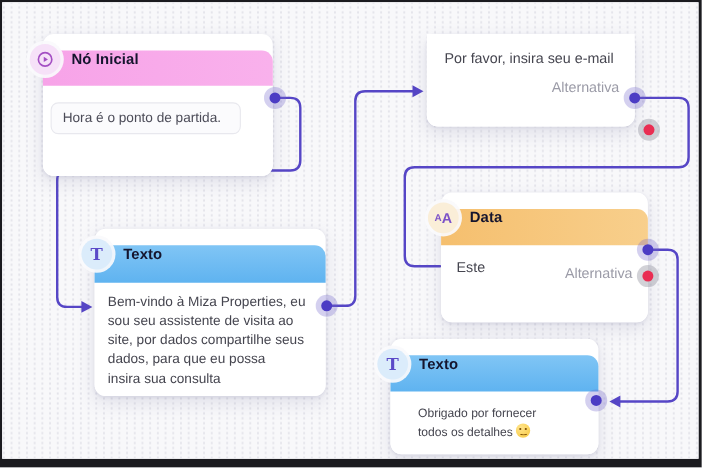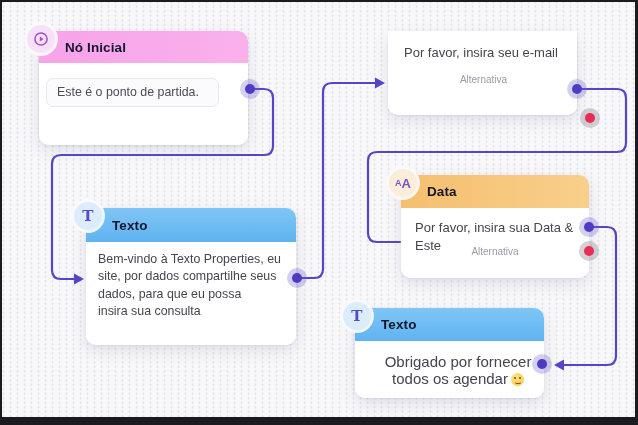--- a/index.html
+++ b/index.html
@@ -13,22 +13,22 @@
     background-color:#f8f8fa;
     background-image: radial-gradient(circle, #e4e4ea 0.9px, transparent 1.15px);
     background-size:7px 4.5px;
   }
   svg.wires { position:absolute; left:0; top:0; width:638px; height:425px; }
   svg.wires path.wire { fill:none; stroke:#5646c6; stroke-width:2.2; stroke-linecap:round; }
   svg.wires path.head { fill:#5646c6; stroke:none; }
 
   .node { position:absolute; border-radius:10px; background:#fff;
           box-shadow:0 6px 16px rgba(108,108,150,.16), 0 1px 3px rgba(108,108,150,.12); }
-  .hdr { position:relative; border-radius:10px 10px 0 0; display:flex; align-items:center;
-         padding-left:26px; font-size:13.5px; font-weight:700; color:#15152e; letter-spacing:.1px; }
+  .hdr { position:relative; border-radius:10px 10px 0 0; display:flex; align-items:flex-start;
+         padding-left:26px; font-size:13.5px; font-weight:700; color:#15152e; letter-spacing:.1px;margin-top:15px; }
   .bdy { background:#fff; border-radius:0 0 10px 10px; box-sizing:border-box;
          font-size:12.4px; color:#45454f; line-height:17.4px; }
   .bdy .ln { white-space:nowrap; }
   .hdr-pink   { background:linear-gradient(90deg,#f7a3e8,#f9b1ec); }
   .hdr-orange { background:linear-gradient(90deg,#f5bf6e,#f8cf8c); }
   .hdr-blue   { background:linear-gradient(180deg,#80c5f5,#5fb3f0); }
 
   .badge { position:absolute; left:-12px; top:-6px; width:28px; height:28px; border-radius:50%;
            display:flex; align-items:center; justify-content:center;
            box-shadow:0 0 0 3px rgba(250,250,252,.92); }
@@ -36,21 +36,21 @@
   .badge-cream{ background:#faeed8; }
   .badge-blue { background:#dbecfb; }
   .glyph-t { font-family:"DejaVu Serif", serif; font-size:15px; color:#5a49c8; }
   .glyph-aa { color:#7c52c8; font-weight:700; line-height:1; }
   .glyph-aa .a1 { font-size:9px; } .glyph-aa .a2 { font-size:13px; }
 
   .start-input { margin:15px 0 0 7px; width:173px; height:29px; box-sizing:border-box;
                  border:1px solid #e8e8ee; background:#fbfbfd; border-radius:7px;
                  display:flex; align-items:center; padding:0 10px;
                  font-size:12.4px; color:#4c4c58; white-space:nowrap; }
-  .alt-row { display:flex; justify-content:center; font-size:10px; color:#9b9ba7; }
+  .alt-row { display:flex; justify-content:flex-end; font-size:13px; color:#9b9ba7; }
 
   .port { position:absolute; width:20px; height:20px; border-radius:50%; }
   .port::after { content:""; position:absolute; left:5px; top:5px; width:10px; height:10px; border-radius:50%; }
   .port-out { background:rgba(111,101,201,.30); } .port-out::after { background:#4c3cc4; }
   .port-alt { background:rgba(148,148,160,.42); } .port-alt::after { background:#e92d52; }
 
   .smiley { position:relative; display:inline-block; width:13px; height:13px; border-radius:50%;
             background:radial-gradient(circle at 35% 30%, #ffe38a, #f7c83d); vertical-align:-2px; margin-left:3px; }
   .smiley::before { content:""; position:absolute; left:3px; top:4px; width:2px; height:2px;
                     border-radius:50%; background:#7a4b00; box-shadow:5px 0 0 #7a4b00; }
@@ -86,21 +86,21 @@
         <span class="badge badge-pink">
           <svg width="16" height="16" viewBox="0 0 16 16">
             <circle cx="8" cy="8" r="6.1" fill="none" stroke="#a44fc3" stroke-width="1.5"></circle>
             <path d="M6.8 5.6 L10.6 8 L6.8 10.4 Z" fill="#a44fc3"></path>
           </svg>
         </span>
         <span>Nó Inicial</span>
       </div>
       <div class="bdy" style="height:67px;">
         <div class="start-input">
-          <span class="ln">Este é o ponto de partida.</span>
+          <span class="ln">Hora é o ponto de partida.</span>
         </div>
       </div>
     </div>
 
     <div class="node" style="left:388px; top:31px; width:189px;">
       <div class="bdy" style="height:84px; padding:13px 12px 0 16px; font-size:13px;">
         <div class="ln">Por favor, insira seu e-mail</div>
         <div class="alt-row" style="margin-top:10px; padding-right:2px;">
           <span>Alternativa</span>
         </div>
@@ -109,53 +109,53 @@
 
     <div class="node" style="left:401px; top:175px; width:188px;">
       <div class="hdr hdr-orange" style="height:33px;">
         <span class="badge badge-cream glyph-aa">
             <span class="a1">A</span>
             <span class="a2">A</span>
           </span>
         <span>Data</span>
       </div>
       <div class="bdy" style="height:70px; padding:11px 10px 0 14px; font-size:13px; line-height:18px;">
-        <div class="ln">Por favor, insira sua Data &amp;</div>
         <div class="ln">Este</div>
         <div class="alt-row" style="margin-top:-12px; padding-right:4px;">
           <span>Alternativa</span>
         </div>
       </div>
     </div>
 
     <div class="node" style="left:86px; top:208px; width:210px;">
       <div class="hdr hdr-blue" style="height:34px;">
         <span class="badge badge-blue">
             <span class="glyph-t">T</span>
           </span>
         <span>Texto</span>
       </div>
       <div class="bdy" style="height:103px; padding:9px 8px 0 12px;">
-        <div class="ln">Bem-vindo à Texto Properties, eu</div>
+        <div class="ln">Bem-vindo à Miza Properties, eu</div>
+        <div class="ln">sou seu assistente de visita ao</div>
         <div class="ln">site, por dados compartilhe seus</div>
         <div class="ln">dados, para que eu possa</div>
         <div class="ln">insira sua consulta</div>
       </div>
     </div>
 
     <div class="node" style="left:355px; top:308px; width:189px;">
       <div class="hdr hdr-blue" style="height:33px;">
         <span class="badge badge-blue">
             <span class="glyph-t">T</span>
           </span>
         <span>Texto</span>
       </div>
-      <div class="bdy" style="height:57px; padding:12px 8px 0 25px; font-size:15px;text-align:center;">
+      <div class="bdy" style="height:57px; padding:12px 8px 0 25px; font-size:11px;">
         <div class="ln">Obrigado por fornecer</div>
-        <div class="ln"><span>todos os agendar</span><span class="smiley"></span></div>
+        <div class="ln"><span>todos os detalhes</span><span class="smiley"></span></div>
       </div>
     </div>
 
     <div class="port port-out" style="left:240px; top:79px;"></div>
     <div class="port port-out" style="left:287px; top:268px;"></div>
     <div class="port port-out" style="left:567px; top:79px;"></div>
     <div class="port port-alt" style="left:580px; top:108px;"></div>
     <div class="port port-out" style="left:579px; top:217px;"></div>
     <div class="port port-alt" style="left:579px; top:241px;"></div>
     <div class="port port-out" style="left:532px; top:354px;"></div>

